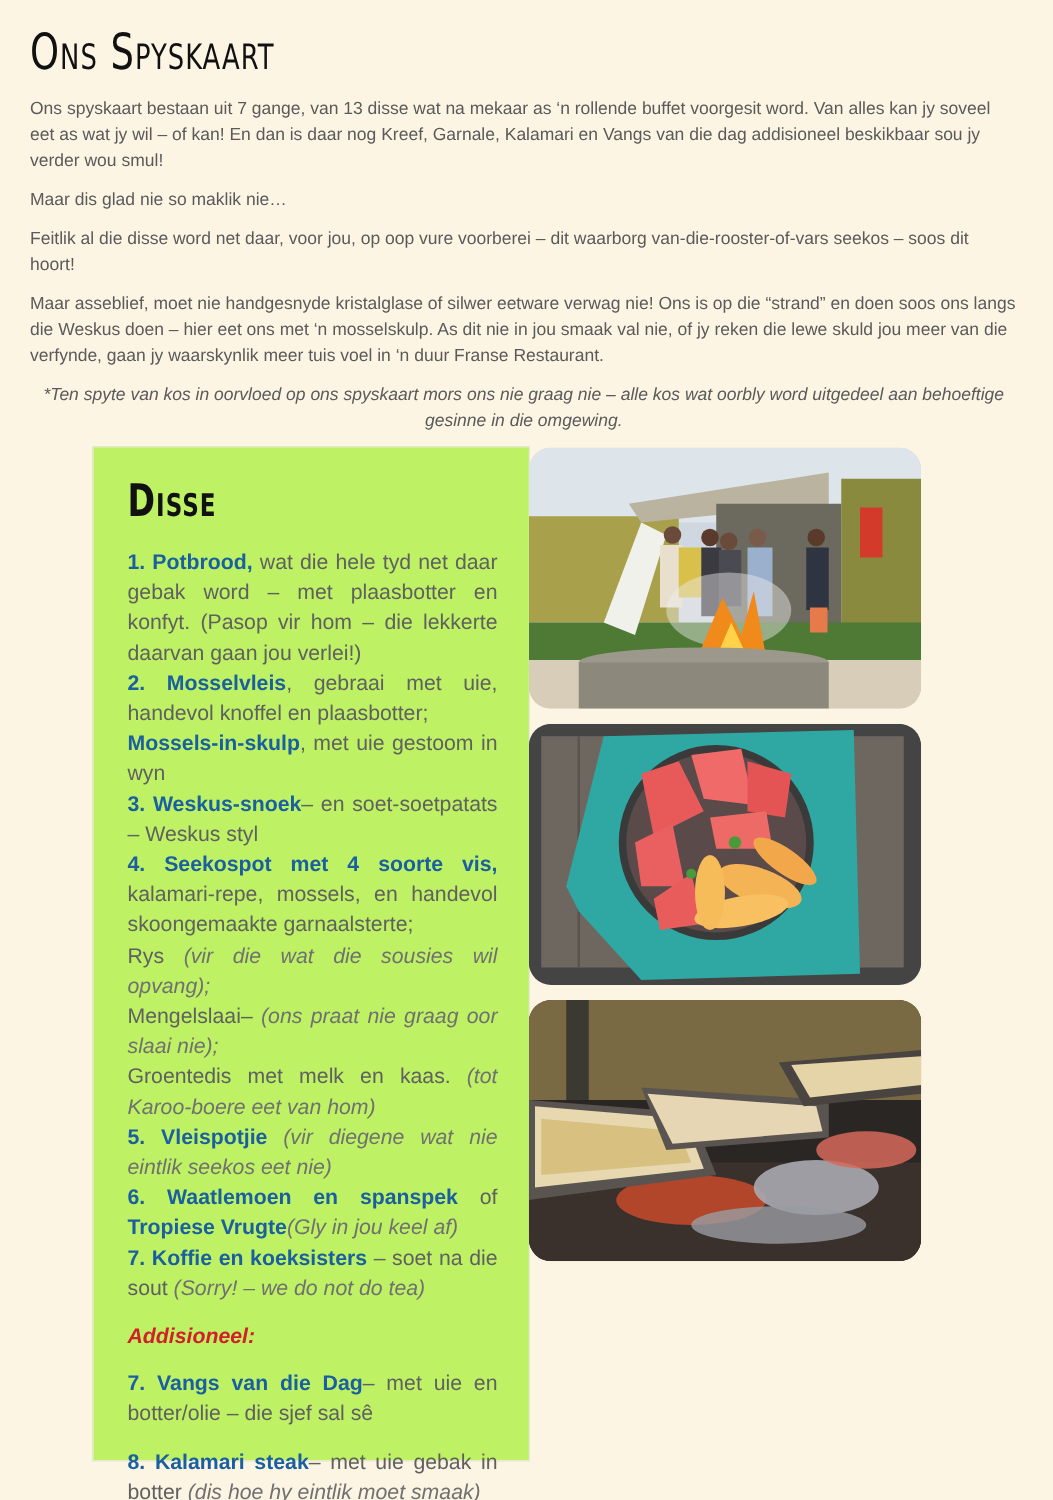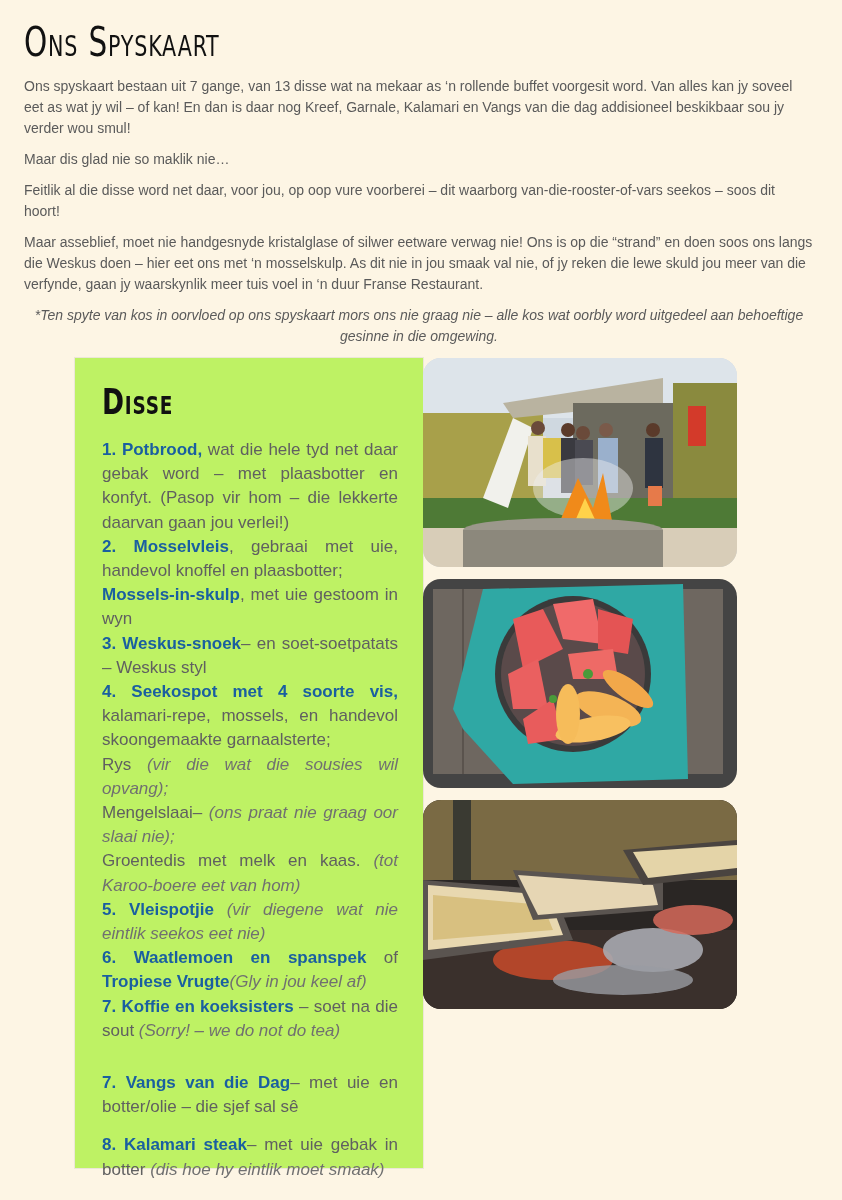--- a/index.html
+++ b/index.html
@@ -81,20 +81,21 @@
     <p class="item"><span class="dish">Mossels-in-skulp</span><span>, met uie gestoom in wyn</span></p>
     <p class="item"><span class="dish">3. Weskus-snoek</span><span>– en soet-soetpatats – Weskus styl</span></p>
     <p class="item"><span class="dish">4. Seekospot met 4 soorte vis,</span><span> kalamari-repe, mossels, en handevol skoongemaakte garnaalsterte;</span></p>
     <p class="item"><span>Rys </span><span class="note-i">(vir die wat die sousies wil opvang);</span></p>
     <p class="item"><span>Mengelslaai– </span><span class="note-i">(ons praat nie graag oor slaai nie);</span></p>
     <p class="item"><span>Groentedis met melk en kaas. </span><span class="note-i">(tot Karoo-boere eet van hom)</span></p>
     <p class="item"><span class="dish">5. Vleispotjie</span><span class="note-i"> (vir diegene wat nie eintlik seekos eet nie)</span></p>
     <p class="item"><span class="dish">6. Waatlemoen en spanspek</span><span> of </span><span class="dish">Tropiese Vrugte</span><span class="note-i">(Gly in jou keel af)</span></p>
     <p class="item"><span class="dish">7. Koffie en koeksisters</span><span> – soet na die sout </span><span class="note-i">(Sorry! – we do not do tea)</span></p>
     <div class="gap"></div>
+    <p class="item"><span class="addl">Addisioneel:</span></p>
     <div class="gap"></div>
     <p class="item"><span class="dish">7. Vangs van die Dag</span><span>– met uie en botter/olie – die sjef sal sê</span></p>
     <div class="gap"></div>
     <p class="item"><span class="dish">8. Kalamari steak</span><span>– met uie gebak in botter </span><span class="note-i">(dis hoe hy eintlik moet smaak)</span></p>
     <div class="gap"></div>
     <p class="item"><span class="dish">9. Weskuskreef/ Heel Garnale</span><span> – Proe die see!</span></p>
   </div>
 </div>
 
 <div class="photo" id="photo1" title="people-around-fire-pit">

